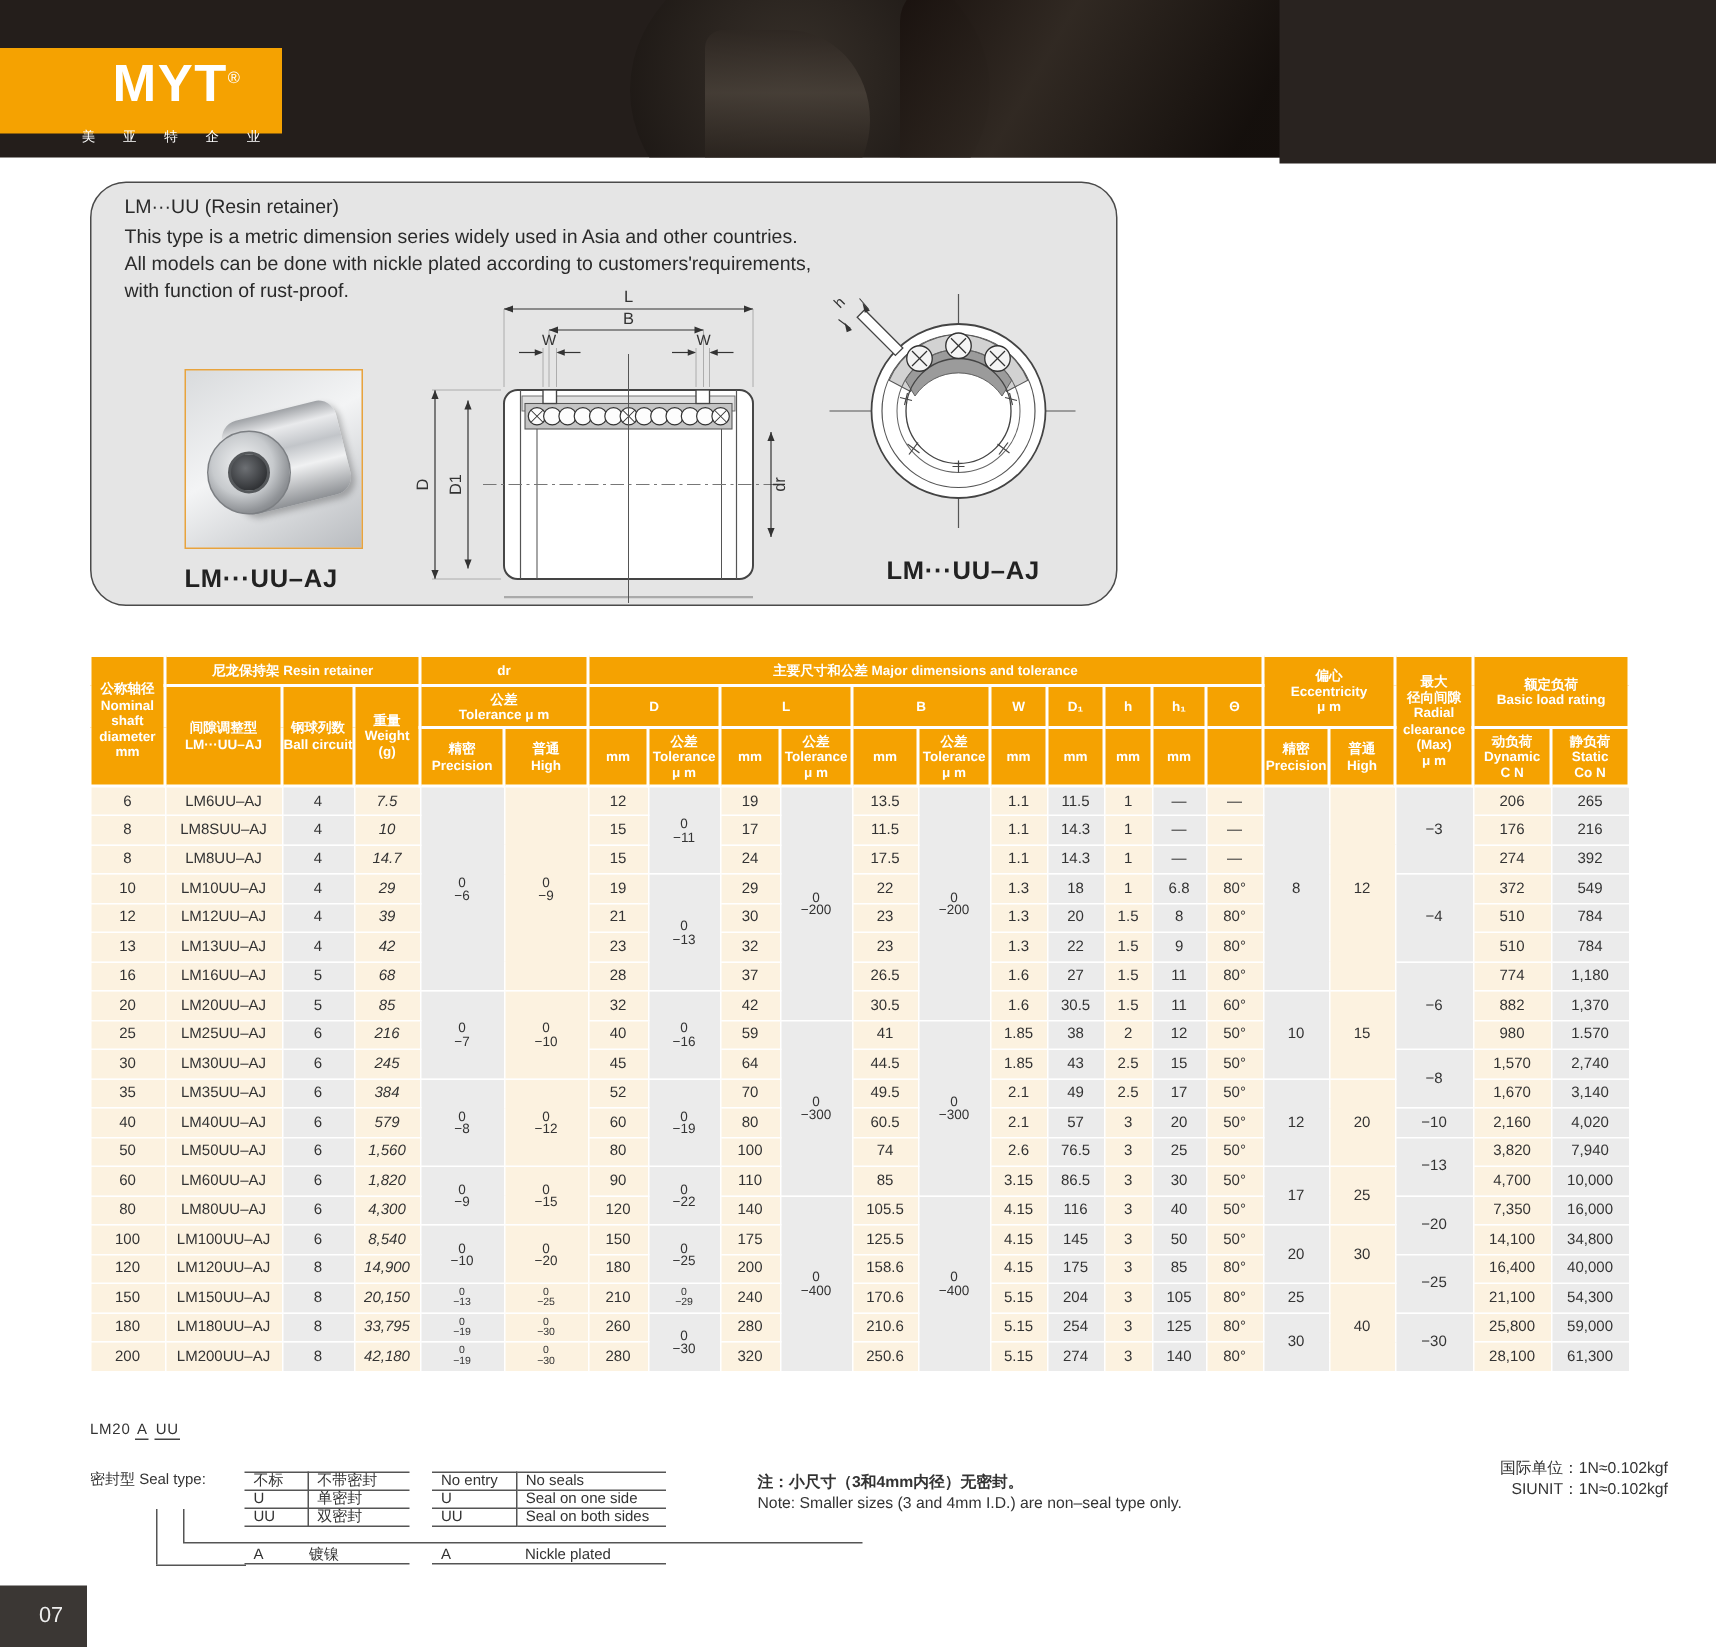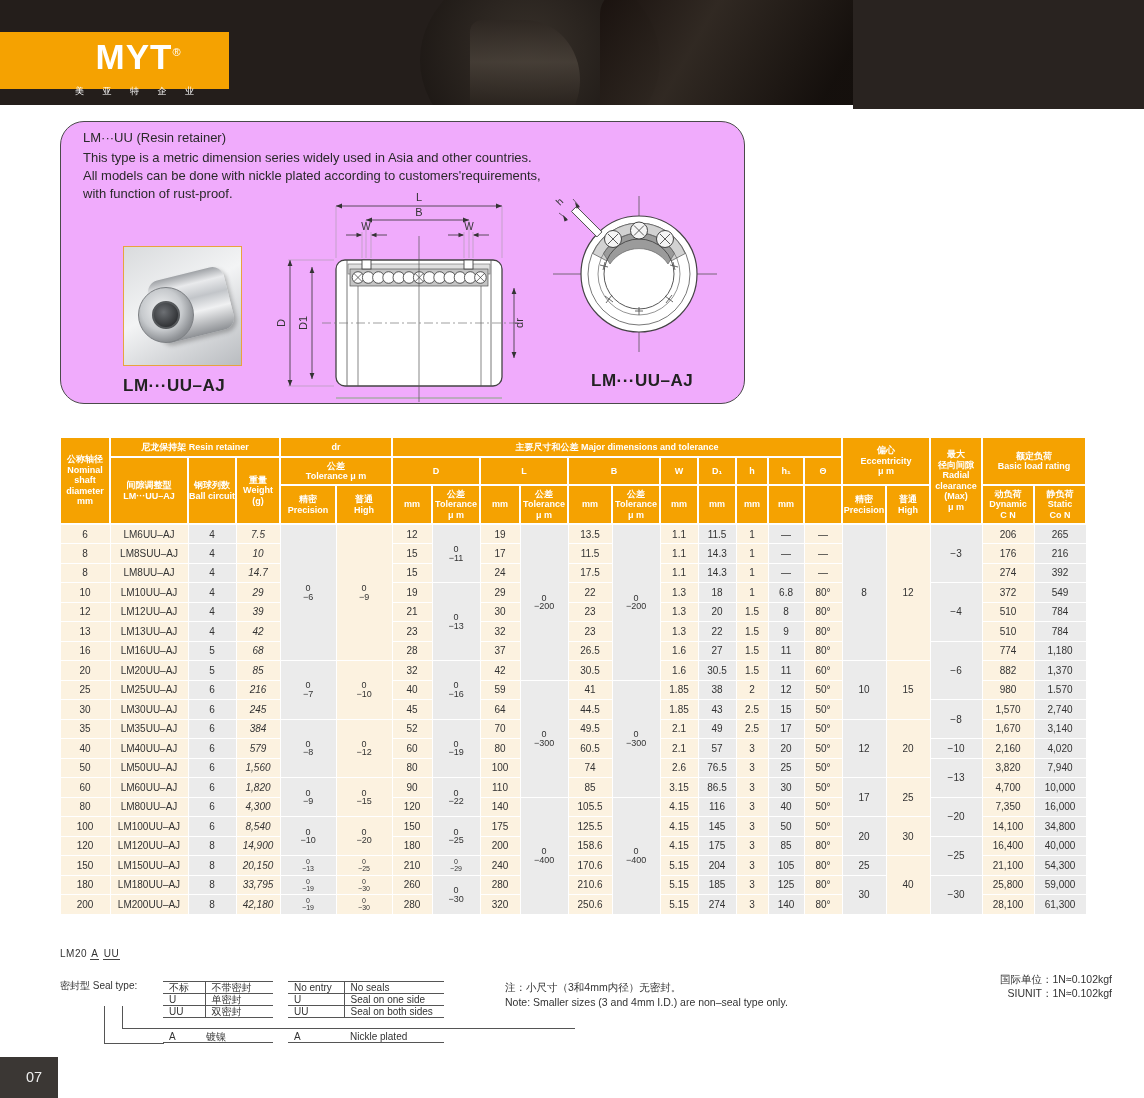--- a/index.html
+++ b/index.html
@@ -9,27 +9,27 @@
   
   .top-band { left:0; top:0; width:1144px; height:105px; background:#241e1b; overflow:hidden; }
   .band-shape1 { position:absolute; left:420px; top:-40px; width:240px; height:200px; border-radius:50%;
     background:radial-gradient(circle at 45% 45%, #3a332c, #1b1613 72%); opacity:.9; }
   .band-shape2 { position:absolute; left:600px; top:-10px; width:260px; height:170px; border-radius:24px;
     background:linear-gradient(120deg,#170f0c 0%, #332b24 35%, #120d0a 80%); opacity:.85; }
   .band-shape3 { position:absolute; left:470px; top:20px; width:110px; height:120px; border-radius:12px 50% 50% 12px;
     background:linear-gradient(180deg,#2e2722,#4a423a 35%,#1a1410 90%); opacity:.8; }
   .band-ext { left:853px; top:0; width:291px; height:109px; background:#292320; }
 
-  .logo { left:0; top:32px; width:229px; height:57px; background:#f5a201; color:#fff; text-align:center; padding-left:48px; padding-top:3px; }
+  .logo { left:0; top:32px; width:188px; height:57px; background:#f5a201; color:#fff; text-align:center; padding-left:48px; padding-top:3px; }
   .logo .brand { font-size:35px; font-weight:bold; letter-spacing:1px; line-height:34px; }
   .logo .reg { font-size:11px; vertical-align:super; font-weight:normal; }
   .logo .sub { font-size:9px; letter-spacing:8px; margin-top:11px; }
 
   
-  .intro-box { left:60px; top:121px; width:685px; height:283px; border:1.5px solid #4a4a4a; border-radius:24px; background:#f0abfc; }
+  .intro-box { left:60px; top:121px; width:685px; height:283px; border:1.5px solid #4a4a4a; border-radius:24px; background:#e5e5e5; }
   .intro-title { left:22px; top:8px; font-size:13px; color:#2a2a2a; }
   .intro-line1 { left:22px; top:28px; font-size:13px; color:#2a2a2a; }
   .intro-line2 { left:22px; top:46px; font-size:13px; color:#2a2a2a; }
   .intro-line3 { left:22px; top:64px; font-size:13px; color:#2a2a2a; }
 
   .photo { left:62px; top:124px; width:119px; height:120px; border:1px solid #e8a33d;
     background:linear-gradient(150deg,#d9dbdd 0%,#f3f4f5 45%,#b9bcc0 100%); overflow:hidden; }
   .bearing-body { position:absolute; left:28px; top:26px; width:78px; height:64px; border-radius:12px;
     background:linear-gradient(180deg,#9ea1a5 0%,#e9eaec 18%,#c2c5c9 40%,#f0f1f2 62%,#8d9094 100%);
     transform:rotate(-14deg); box-shadow:2px 3px 4px rgba(0,0,0,.25); }
@@ -59,21 +59,21 @@
   
   .seal-label { left:60px; top:979px; font-size:10px; color:#333; }
   .seal-example { left:60px; top:948px; font-size:10px; color:#333; letter-spacing:.5px; }
   .seal-example .uline { border-bottom:1px solid #444; padding:0 1px; }
   table.legend { position:absolute; border-collapse:collapse; font-size:10px; color:#333; }
   table.legend td { border-top:1px solid #555; border-bottom:1px solid #555; padding:0 6px; height:11.5px; line-height:11px; }
   table.legend td.code { border-right:1px solid #555; }
   table.legend-a td { border-top:none; border-bottom:1px solid #555; }
   .lline { position:absolute; background:#555; }
 
-  .note-zh { left:505px; top:981px; font-size:10.5px; color:#333; }
+  .note-zh { left:505px; top:981px; font-size:10.5px; color:#333;font-weight:bold; }
   .note-en { left:505px; top:996px; font-size:10.5px; color:#333; }
   .si-box { left:900px; top:972px; width:212px; text-align:right; font-size:10.5px; color:#333; line-height:14px; }
 
   .page-num { left:0; top:1057px; width:58px; height:41px; background:#3b3734; color:#eee; font-size:14.5px;
     text-align:center; line-height:41px; padding-left:10px; }
 
   svg text { font-family:"Liberation Sans", sans-serif; }
 </style>
 </head>
 <body>
@@ -847,21 +847,21 @@
         <td class="cream">260</td>
         <td rowspan="2" class="gray">
           <div class="tol">
             <div>0</div>
             <div>−30</div>
           </div>
         </td>
         <td class="cream">280</td>
         <td class="cream">210.6</td>
         <td class="cream">5.15</td>
-        <td class="gray">185</td>
+        <td class="gray">254</td>
         <td class="cream">3</td>
         <td class="gray">125</td>
         <td class="cream">80°</td>
         <td rowspan="2" class="gray">30</td>
         <td rowspan="2" class="gray">−30</td>
         <td class="cream right2">25,800</td>
         <td class="gray right2">59,000</td>
       </tr>
       <tr>
         <td class="cream">200</td>

